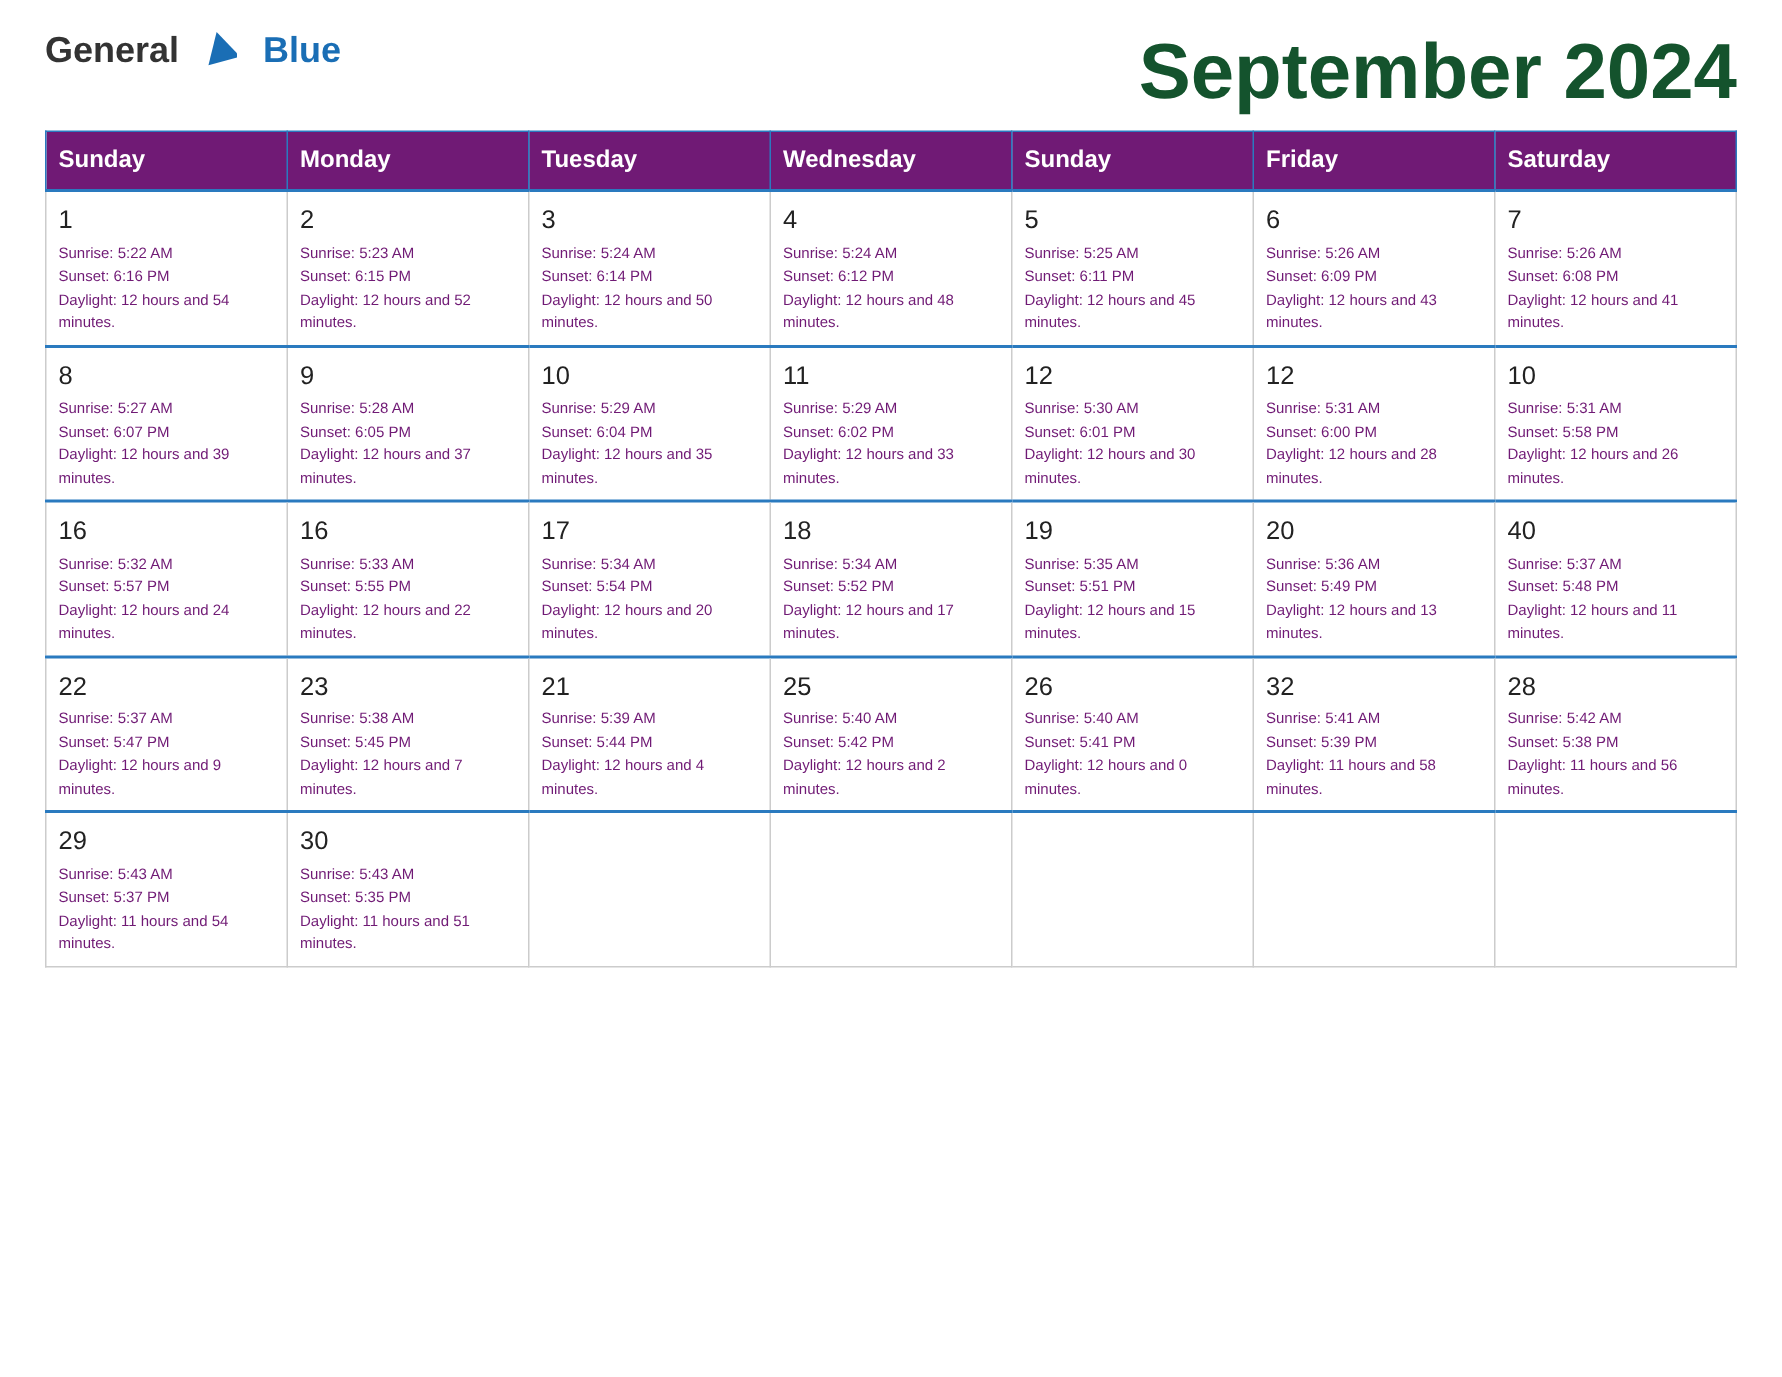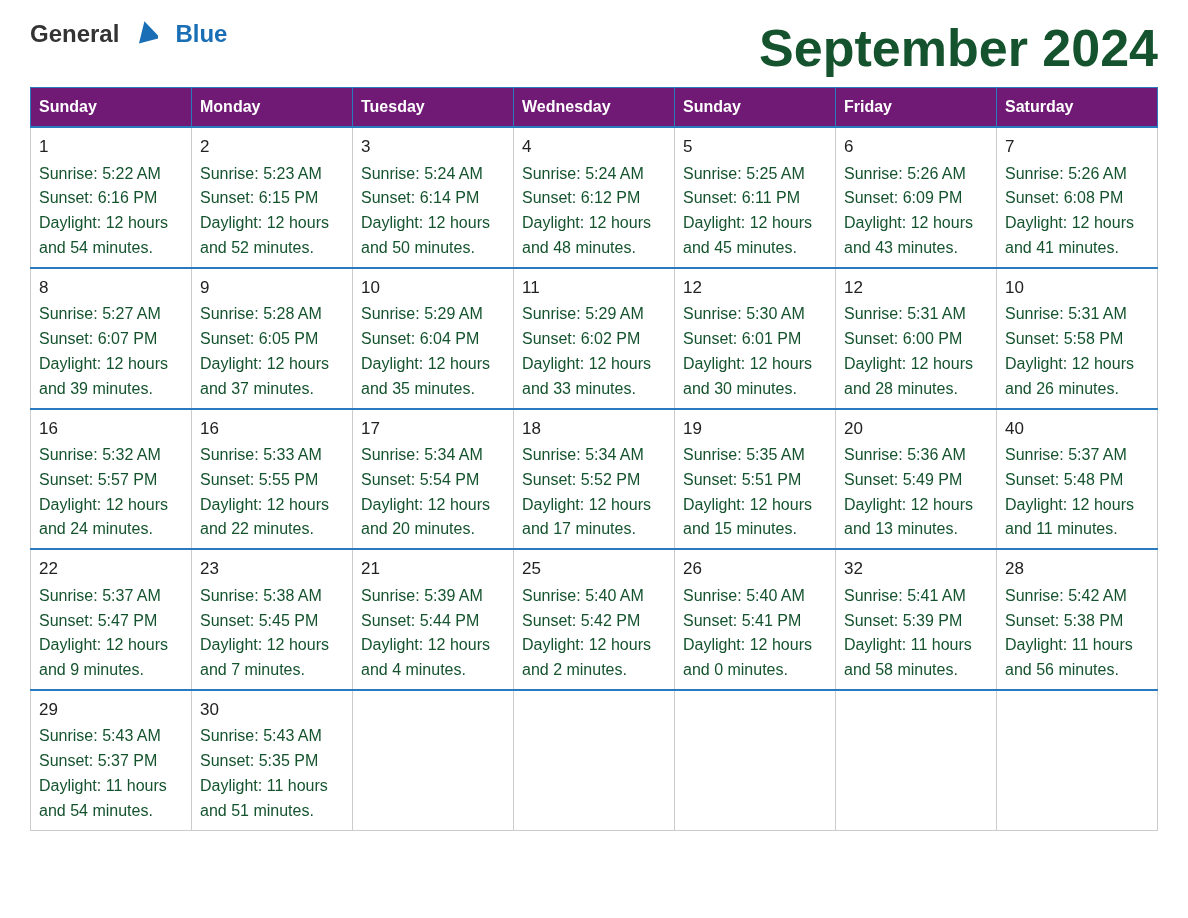--- a/index.html
+++ b/index.html
@@ -77,22 +77,22 @@
       border-bottom: 1px solid #ddd;
     }
     .day-number {
       font-size: 17px;
       font-weight: normal;
       color: #222;
       display: block;
       margin-bottom: 2px;
     }
     .day-info {
-      font-size: 16px;
-      color: #14532d;
+      font-size: 10px;
+      color: #701a75;
       line-height: 1.55;
     }
     .empty-cell {
       background: #fff;
     }
     
     .logo-icon {
       display: inline-block;
       margin-left: 1px;
       margin-right: 1px;

